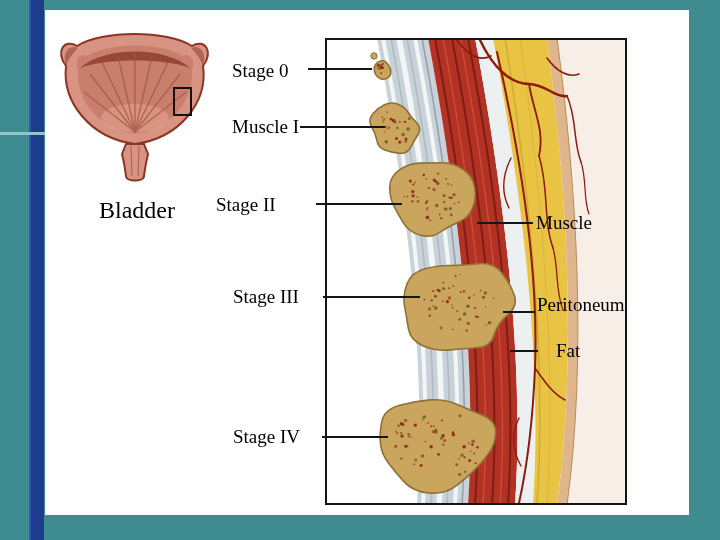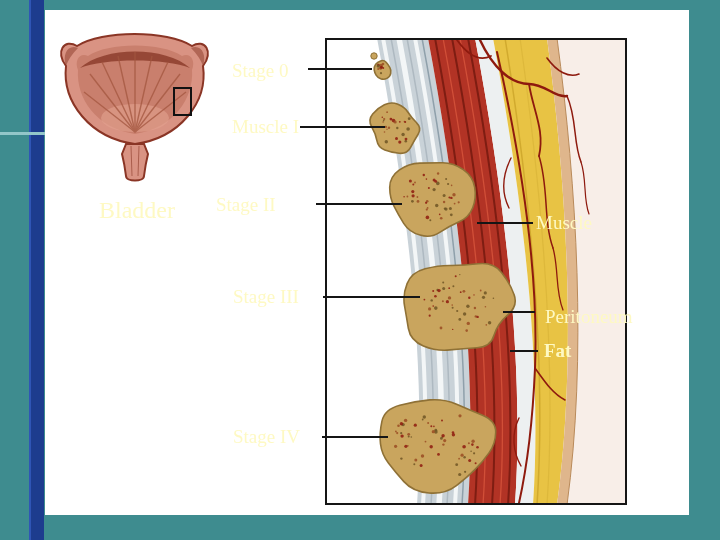--- a/index.html
+++ b/index.html
@@ -5,21 +5,21 @@
   * { margin:0; padding:0; box-sizing:border-box; }
   html,body { width:720px; height:540px; }
   body { font-family:"Liberation Serif","DejaVu Serif",serif; }
   .slide { position:relative; width:720px; height:540px; overflow:hidden; }
   .accent-bar { position:absolute; left:29px; top:0; width:15px; height:540px;
                 border-left:2px solid #2F55B5; z-index:1; }
   .divider { position:absolute; left:0; top:132px; width:45px; height:3px; z-index:2; }
   .panel { position:absolute; left:45px; top:10px; width:644px; height:505px; background:#fff; z-index:1; }
   .bladder-svg { position:absolute; left:52px; top:30px; z-index:2; }
   .xsec { position:absolute; left:325px; top:38px; width:302px; height:467px; background:#fff; z-index:2; }
-  .label { position:absolute; color:#fef9c3; font-size:19px; z-index:4; white-space:nowrap; }
+  .label { position:absolute; color:#000000; font-size:19px; z-index:4; white-space:nowrap; }
   .label.big { font-size:24px; }
   .lead { position:absolute; height:2px; background:#151515; z-index:3; }
 </style>
 </head>
 <body>
 
 <div class="slide" style="background: rgb(62, 140, 143);">
 
   <div class="accent-bar" style="background: rgb(29, 60, 142);"></div>
   <div class="divider" style="background: rgb(147, 198, 201);"></div>
@@ -305,20 +305,20 @@
           <circle cx="140.1" cy="433.8" r="1.1" fill="#6E5524" opacity="0.85"></circle>
           <circle cx="118.1" cy="397.7" r="1.7" fill="#8E1A0E" opacity="0.85"></circle>
           <circle cx="80.6" cy="382.4" r="1.7" fill="#9A4B22" opacity="0.85"></circle>
         </g>
 
       <rect x="1" y="1" width="300" height="465" fill="none" stroke="#151515" stroke-width="2"></rect>
     </svg>
   </div>
 
   <div class="label" style="left:536px; top:212px;">Muscle</div>
-  <div class="label" style="left:537px; top:306px;padding-left:8px;">Peritoneum</div>
-  <div class="label" style="left:544px; top:340px;font-weight:bold;">Fat</div>
+  <div class="label" style="left:537px; top:294px;">Peritoneum</div>
+  <div class="label" style="left:556px; top:340px;">Fat</div>
 
   <div class="lead" style="left:477px; top:222px; width:56px;"></div>
   <div class="lead" style="left:503px; top:311px; width:32px;"></div>
   <div class="lead" style="left:510px; top:350px; width:28px;"></div>
 
 </div>
 
 </body></html>

